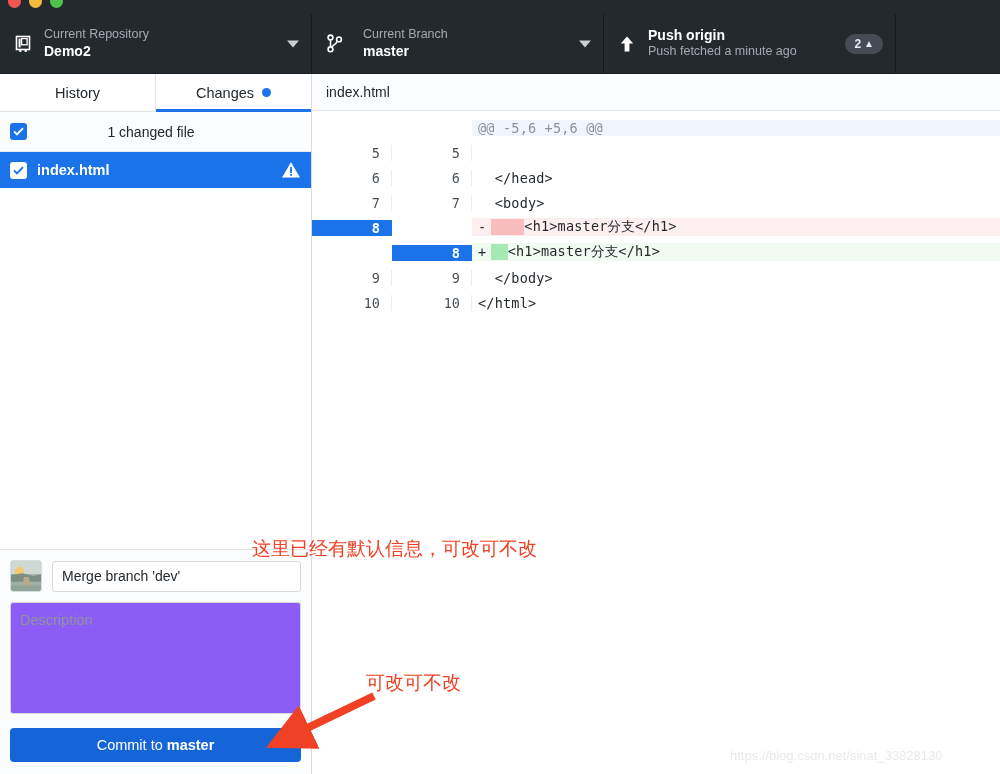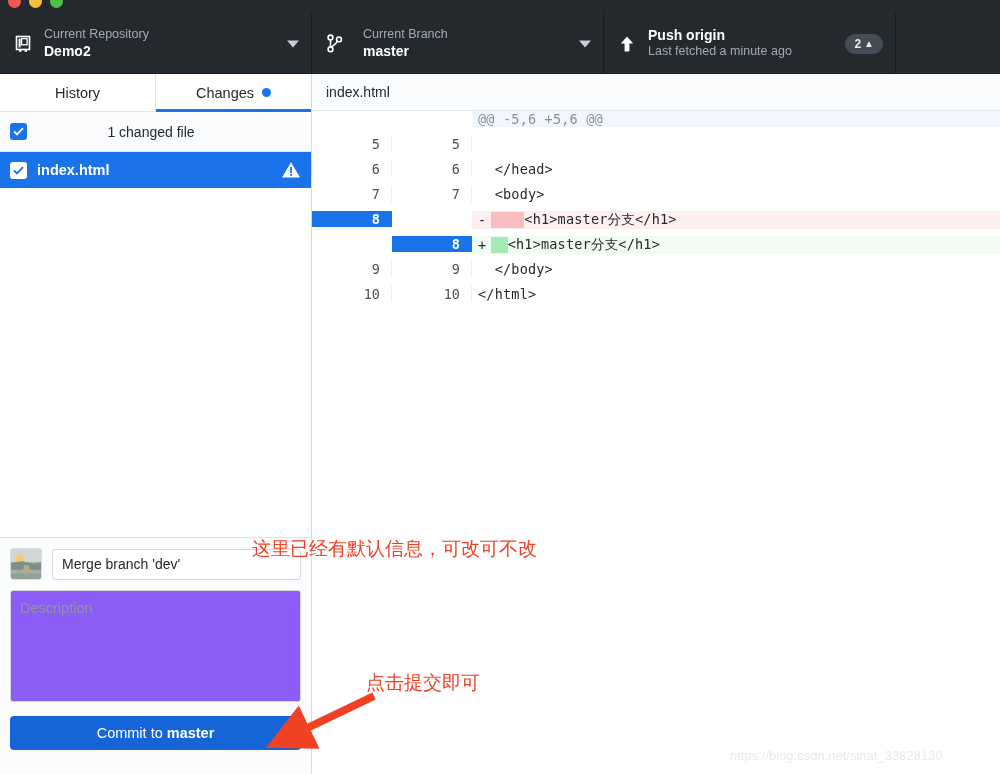--- a/index.html
+++ b/index.html
@@ -90,21 +90,21 @@
     height: 36px; display: flex; align-items: center; gap: 10px;
     padding: 0 10px; background: #1a73e8; color: #ffffff; cursor: default;
   }
   .file-row .chk { background: #ffffff; }
   .file-name { flex: 1; font-size: 14.5px; font-weight: bold; color: #ffffff; }
   .warn-icon { width: 20px; height: 20px; flex: 0 0 auto; }
 
   .file-list-space { flex: 1; background: #ffffff; border-bottom: 1px solid #e0e4e8; }
 
   
-  .commit-form { padding: 10px 10px 24px 10px; background: #fbfcfd; }
+  .commit-form { padding: 10px 10px 12px 10px; background: #fbfcfd; }
   .summary-row { display: flex; align-items: center; gap: 10px; }
   .avatar {
     width: 32px; height: 32px; border-radius: 4px; flex: 0 0 auto; overflow: hidden;
     border: 1px solid #d8dce0; background: #9aa7b0; position: relative;
   }
   .avatar svg { display: block; width: 100%; height: 100%; }
   .summary-input {
     flex: 1; height: 31px; border: 1px solid #d6dadf; border-radius: 3px;
     background: #ffffff; font-size: 14px; color: #24292e;
     padding: 0 9px; font-family: "Liberation Sans", sans-serif; outline: none;
@@ -127,21 +127,21 @@
   .diff-panel {
     position: absolute; left: 312px; top: 74px; width: 688px; height: 700px;
     background: #ffffff; display: flex; flex-direction: column;
   }
   .diff-header {
     height: 37px; display: flex; align-items: center; padding: 0 14px;
     font-size: 14px; color: #24292e; background: #fbfcfd;
     border-bottom: 1px solid #e4e8ec;
   }
   .diff-body { flex: 1; overflow: hidden; font-family: "DejaVu Sans Mono", monospace; }
-  .dl { display: flex; height: 25px; align-items: flex-start; font-size: 13.5px; }
+  .dl { display: flex; height: 25px; align-items: flex-end; font-size: 13.5px; }
   .gut {
     width: 80px; flex: 0 0 80px; text-align: right; padding-right: 11px;
     display: flex; align-items: center; justify-content: flex-end;
     color: #4a5258; border-right: 1px solid #e9edf0; background: #ffffff;
   }
   .gut.sel { background: #1a73e8; color: #ffffff; font-weight: bold; border-right-color: #1a73e8; }
   .gut.hunk { background: #f1f6fd; }
   .code {
     flex: 1; display: flex; align-items: center; white-space: pre;
     padding-left: 6px; color: #24292e; letter-spacing: 0.2px;
@@ -217,21 +217,21 @@
     </div>
 
     <div class="tb-cell tb-push">
       <span class="tb-icon">
         <svg width="16" height="18" viewBox="0 0 16 18">
           <path d="M8 1.5 L14.2 8.4 L10.4 8.4 L10.4 16.5 L5.6 16.5 L5.6 8.4 L1.8 8.4 Z" fill="#ffffff"></path>
         </svg>
       </span>
       <span class="tb-text">
         <span class="tb-value">Push origin</span>
-        <span class="tb-label">Last fetched a minute ago</span>
+        <span class="tb-label">Push fetched a minute ago</span>
       </span>
       <span class="push-badge">
         <span>2</span>
         <span class="arr">▲</span>
       </span>
     </div>
 
     <div class="tb-cell tb-rest"></div>
   </div>
 
@@ -346,21 +346,21 @@
         <span class="gut">10</span>
         <span class="gut">10</span>
         <span class="code">&lt;/html&gt;</span>
       </div>
 
       <div class="diff-rest"></div>
     </div>
   </div>
 
   <div class="anno" id="anno-summary">这里已经有默认信息，可改可不改</div>
-  <div class="anno" id="anno-commit">点击提交即可</div>
+  <div class="anno" id="anno-commit">可改可不改</div>
 
   <svg class="arrow-svg" width="120" height="62" viewBox="0 0 120 62">
     <defs>
       <marker id="ah" markerWidth="6" markerHeight="6" refX="4.6" refY="3" orient="auto">
         <path d="M0,0 L6,3 L0,6 z" fill="#f04124"></path>
       </marker>
     </defs>
     <line x1="112" y1="6" x2="14" y2="53" stroke="#f04124" stroke-width="8" marker-end="url(#ah)"></line>
   </svg>
 

